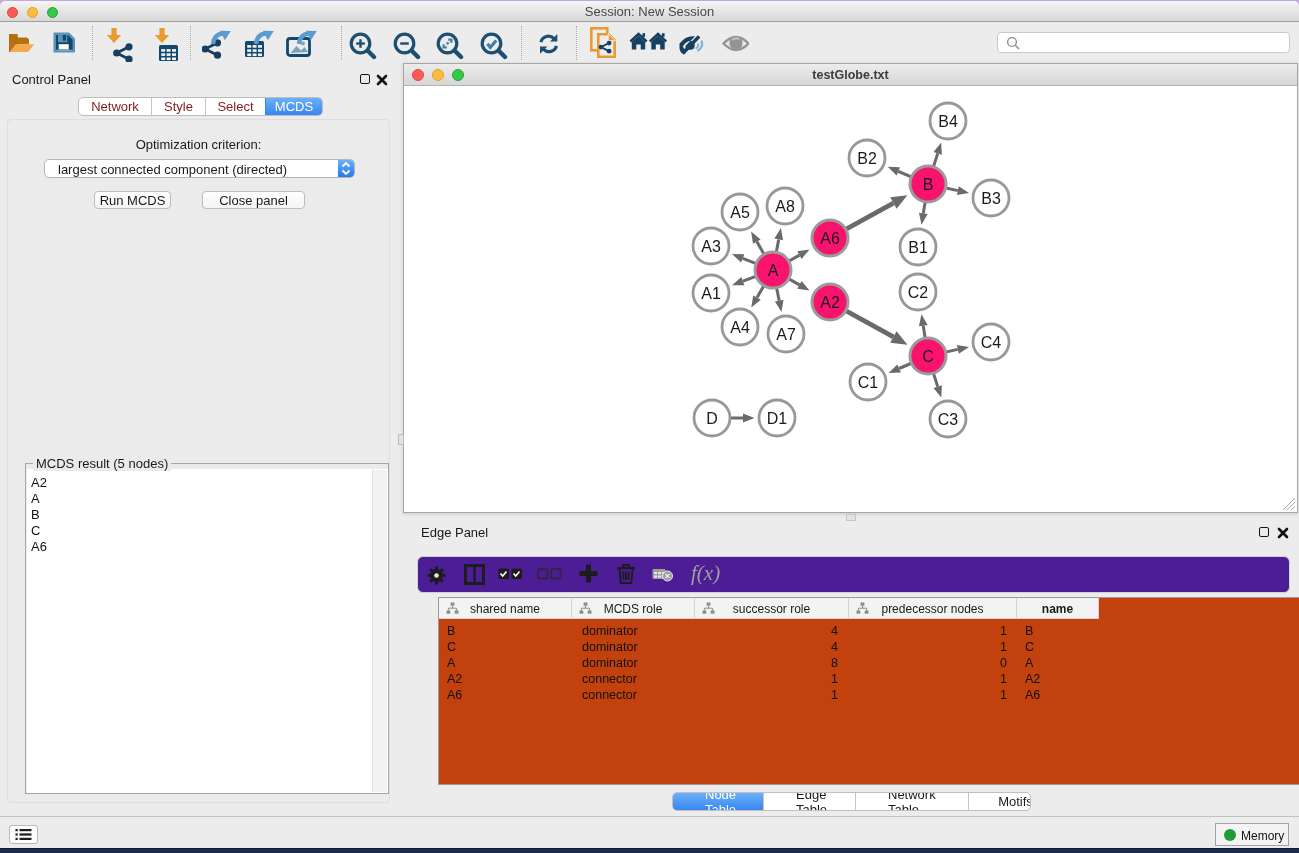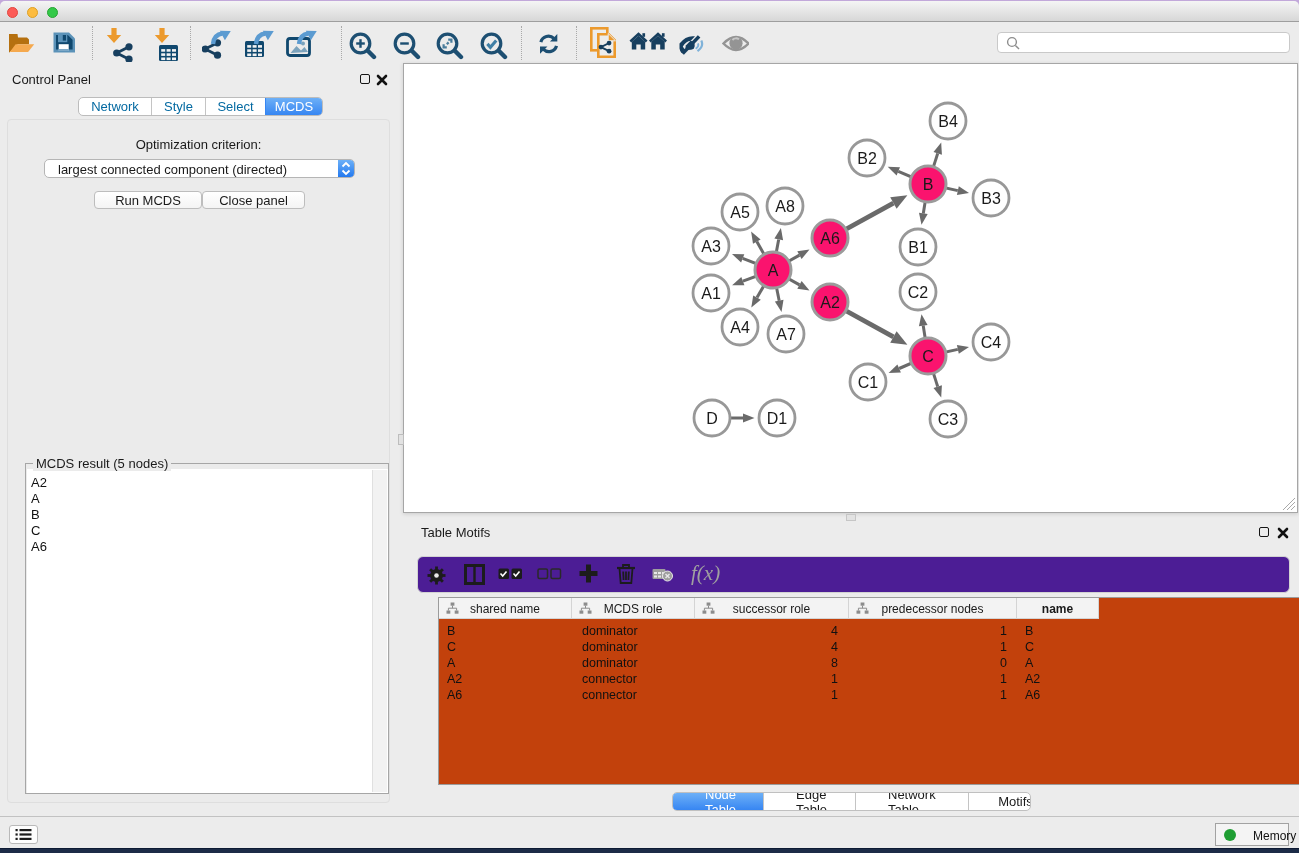--- a/index.html
+++ b/index.html
@@ -19,21 +19,21 @@
   border:1px solid #c9c9c9; border-radius:4px; }
 .winbar { position:absolute; left:403px; top:63px; width:895px; height:450px;
   background:#fff; border:1px solid #a6a6a6; box-shadow:0 1px 4px rgba(0,0,0,0.14); }
 .wintitle { position:absolute; left:0; top:0; width:100%; height:22px;
   background:linear-gradient(#ececec,#d6d6d6); border-bottom:1px solid #b4b4b4; }
 .wtl { position:absolute; top:5px; width:12px; height:12px; border-radius:50%; }
 .cp-title { position:absolute; left:12px; top:72px; font-size:13px; color:#1a1a1a; }
 .tabset { position:absolute; left:78px; top:97px; height:19px; display:flex;
   background:#fff; border:1px solid #bcbcbc; border-radius:5px; overflow:hidden; }
 .tabset .seg { height:100%; display:flex; align-items:center; justify-content:center;
-  font-size:13px; color:#0369a1; border-left:1px solid #c4c4c4; }
+  font-size:13px; color:#7f1d1d; border-left:1px solid #c4c4c4; }
 .tabset .seg:first-child { border-left:none; }
 .tabset .sel { background:linear-gradient(#6db0f7,#3786f2); color:#fff; border-left-color:#3786f2; }
 .innerpanel { position:absolute; left:7px; top:119px; width:383px; height:684px;
   background:#ebebeb; border:1px solid #dedede; border-radius:4px; }
 .btn { position:absolute; background:linear-gradient(#ffffff,#f4f4f4); border:1px solid #bdbdbd;
   border-radius:4px; font-size:13px; color:#1a1a1a; text-align:center; }
 .groupbox { position:absolute; left:17px; width:364px; height:331px; border:1px solid #a6a6a6; }
 .grouplabel { position:absolute; left:7px; top:-8px; background:#ebebeb; padding:0 3px; font-size:13px; color:#1a1a1a; }
 .listwhite { position:absolute; left:1px; top:5px; width:361px; height:324px; background:#fff; }
 .scrolltrack { position:absolute; right:1px; top:1px; width:15px; height:322px; background:#f2f2f2; border-left:1px solid #e0e0e0;}
@@ -48,20 +48,21 @@
 .hcell span { position:absolute; top:4px; width:100%; text-align:center; font-size:12px; color:#1a1a1a; }
 .minbox { position:absolute; width:10px; height:10px; border:1.3px solid #141414; border-radius:2px; }
 </style>
 </head>
 <body>
 <div class="purplebg"></div>
 <div class="titlebar">
   <div class="tl" style="left:7px;background:#fc5b57;border:1px solid #e2463f;"></div>
   <div class="tl" style="left:27px;background:#fdbc40;border:1px solid #dfa023;"></div>
   <div class="tl" style="left:47px;background:#34c949;border:1px solid #28a433;"></div>
+  <div class="title">Session: New Session</div>
 </div>
 <div class="toolbar">
   <div class="tsep" style="left:92px"></div>
   <div class="tsep" style="left:190px"></div>
   <div class="tsep" style="left:341px"></div>
   <div class="tsep" style="left:521px"></div>
   <div class="tsep" style="left:576px"></div>
   <svg class="ticon" style="left:6px;top:10px" width="30" height="26" viewBox="0 0 30 26">
       <path d="M3 2 h8.5 l0.5 3.5 h9 l2 2 v4.7 h-11.2 l-8.8 8.6 z" fill="#b5700f"></path>
 <path d="M9.6 12.3 h18.6 l-6.1 7.7 h-18.3 z" fill="#f5a94e"></path>
@@ -241,32 +242,38 @@
   <div style="position:absolute;left:36px;top:39px;width:311px;height:19px;background:#fff;border:1px solid #b5b5b5;border-radius:5px;">
     <div style="position:absolute;left:13px;top:2px;font-size:13px;color:#1a1a1a;">largest connected component (directed)</div>
     <div style="position:absolute;right:0px;top:0px;width:16px;height:17px;background:linear-gradient(#6cb0f8,#2379ef);border-radius:0 4px 4px 0;">
       <svg width="16" height="17" viewBox="0 0 16 17">
         <path d="M4.5 6.5 L8 3 L11.5 6.5" fill="none" stroke="#fff" stroke-width="1.8"></path>
         <path d="M4.5 10.5 L8 14 L11.5 10.5" fill="none" stroke="#fff" stroke-width="1.8"></path>
       </svg>
     </div>
   </div>
   <div style="position:absolute;left:0;top:17px;width:100%;text-align:center;font-size:13px;color:#1a1a1a;">Optimization criterion:</div>
-  <div class="btn" style="left:86px;top:71px;width:108px;height:18px;line-height:17px;">Run MCDS</div>
+  <div class="btn" style="left:86px;top:71px;width:77px;height:18px;line-height:17px;">Run MCDS</div>
   <div class="btn" style="left:194px;top:71px;width:103px;height:18px;line-height:17px;">Close panel</div>
   <div class="groupbox" style="top:343px;">
     <div class="listwhite">
       <div style="position:absolute;left:4px;top:6px;font-size:13px;color:#111;line-height:16px;">A2<br>A<br>B<br>C<br>A6</div>
       <div class="scrolltrack"></div>
     </div>
     <div class="grouplabel">MCDS result (5 nodes)</div>
   </div>
 </div>
 
 <div class="winbar">
+  <div class="wintitle">
+    <div class="wtl" style="left:8px;background:#fc5b57;border:1px solid #e2463f;"></div>
+    <div class="wtl" style="left:28px;background:#fdbc40;border:1px solid #dfa023;"></div>
+    <div class="wtl" style="left:48px;background:#34c949;border:1px solid #28a433;"></div>
+    <div style="position:absolute;top:4px;width:100%;text-align:center;font-size:12.5px;font-weight:bold;color:#3c3c3c;">testGlobe.txt</div>
+  </div>
   <svg width="895" height="428" viewBox="0 0 895 428" style="position:absolute;left:0;top:22px;" font-family="Liberation Sans, sans-serif">
       <line x1="369.0" y1="184.0" x2="352.8" y2="155.6" stroke="#6a6a6a" stroke-width="3"></line>
       <polygon points="347.1,145.6 356.6,153.4 349.0,157.7" fill="#6a6a6a"></polygon>
       <line x1="369.0" y1="184.0" x2="374.7" y2="153.4" stroke="#6a6a6a" stroke-width="3"></line>
       <polygon points="376.9,142.1 379.1,154.2 370.4,152.6" fill="#6a6a6a"></polygon>
       <line x1="369.0" y1="184.0" x2="338.7" y2="172.3" stroke="#6a6a6a" stroke-width="3"></line>
       <polygon points="328.0,168.1 340.3,168.2 337.1,176.4" fill="#6a6a6a"></polygon>
       <line x1="369.0" y1="184.0" x2="338.9" y2="195.2" stroke="#6a6a6a" stroke-width="3"></line>
       <polygon points="328.1,199.2 337.3,191.0 340.4,199.3" fill="#6a6a6a"></polygon>
       <line x1="369.0" y1="184.0" x2="353.0" y2="211.6" stroke="#6a6a6a" stroke-width="3"></line>
@@ -346,21 +353,21 @@
     <g stroke="#a9a9a9" stroke-width="1">
         <line x1="13" y1="1" x2="1" y2="13"></line>
         <line x1="13" y1="5" x2="5" y2="13"></line>
         <line x1="13" y1="9" x2="9" y2="13"></line>
       </g>
   </svg>
 </div>
 <div class="abs" style="left:398px;top:434px;width:6px;height:11px;background:#e2e2e2;border:1px solid #bdbdbd;"></div>
 <div class="abs" style="left:846px;top:514px;width:10px;height:7px;background:#e2e2e2;border:1px solid #c6c6c6;"></div>
 
-<div class="tp-title">Table Motifs</div>
+<div class="tp-title">Edge Panel</div>
 <div class="minbox" style="left:1259px;top:527px;"></div>
 <svg class="abs" style="left:1277px;top:527px" width="12" height="12" viewBox="0 0 12 12">
   <path d="M2 2 L10 10 M10 2 L2 10" stroke="#111" stroke-width="2.6" stroke-linecap="round"></path>
 </svg>
 <div class="tp-toolbar">
   <svg class="abs" style="left:9px;top:9px" width="19" height="19" viewBox="0 0 19 19">
     <g fill="#1c1c1c">
         <rect x="8.1" y="0.5" width="2.8" height="4.5" transform="rotate(0 9.5 9.5)"></rect>
         <rect x="8.1" y="0.5" width="2.8" height="4.5" transform="rotate(45 9.5 9.5)"></rect>
         <rect x="8.1" y="0.5" width="2.8" height="4.5" transform="rotate(90 9.5 9.5)"></rect>
@@ -529,21 +536,21 @@
           <rect x="0.5" y="5.4" width="2.2" height="2.2"></rect>
           <rect x="0.5" y="9.8" width="2.2" height="2.2"></rect>
       <rect x="4.5" y="1" width="12" height="2.2"></rect>
           <rect x="4.5" y="5.4" width="12" height="2.2"></rect>
           <rect x="4.5" y="9.8" width="12" height="2.2"></rect>
         </g>
     </svg>
   </div>
   <div class="abs" style="left:1215px;top:6px;width:74px;height:23px;background:#f4f4f4;border:1px solid #a2a2a2;">
     <div style="position:absolute;left:8px;top:5px;width:12px;height:12px;border-radius:50%;background:#1f9e33;"></div>
-    <div style="position:absolute;left:25px;top:5px;font-size:12px;color:#111;margin-left:12px;">Memory</div>
+    <div style="position:absolute;left:25px;top:5px;font-size:12px;color:#111;">Memory</div>
   </div>
 </div>
 <div class="navy"></div>
 <style>
 .seg2 { height:100%; display:flex; align-items:center; justify-content:center; font-size:13px; color:#1a1a1a; border-left:1px solid #c4c4c4;padding-left:32px; }
 .seg2:first-child { border-left:none; }
 .selb { background:linear-gradient(#6db0f7,#3786f2); color:#fff; }
 </style>
 
 </body></html>

